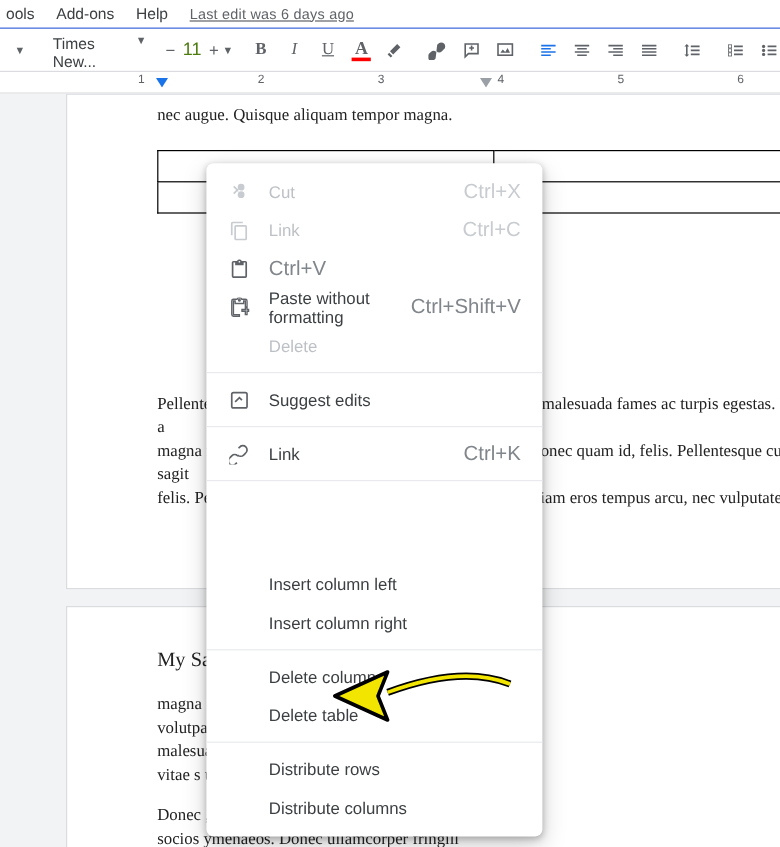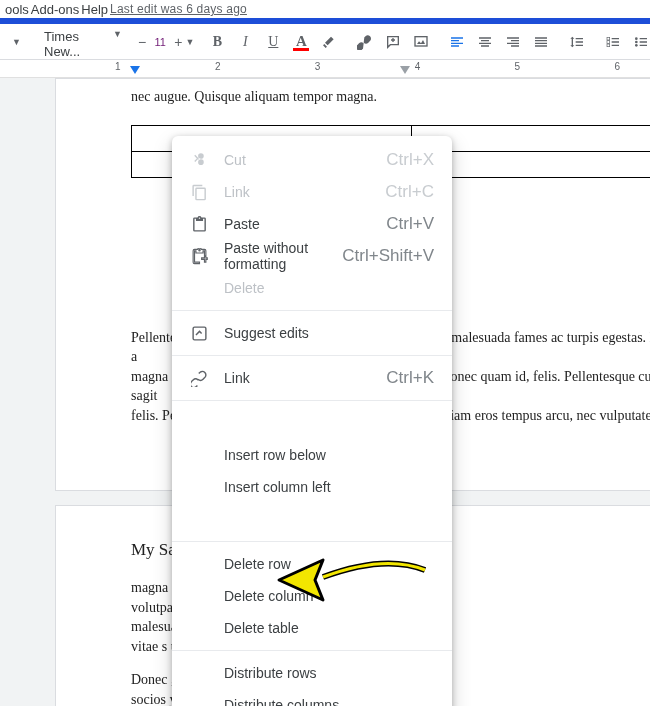--- a/index.html
+++ b/index.html
@@ -13,22 +13,22 @@
   }
   
   .menubar {
     background: #fff;
     height: 24px;
     display: flex;
     align-items: center;
     font-size: 13px;
     color: #3c4043;
     padding-left: 5px;
-    border-bottom: 6px solid #1d4ed8;
-    gap: 2px;
+    border-bottom: 1px solid #1d4ed8;
+    gap: 18px;
   }
   .menubar .menu { cursor: default; }
   .edit-info { color: #5f6368; font-size: 12px; text-decoration: underline; letter-spacing:.2px;}
   
   .toolbar {
     background: #fff;
     height: 36px;
     display: flex;
     align-items: center;
     padding: 0 2px;
@@ -48,21 +48,21 @@
   }
   .tb-btn svg { width:16px; height:16px; fill:#5f6368; }
   .tb-btn.blue svg { fill:#1a73e8; }
   .dropdown-arrow { font-size:9px; color:#5f6368; margin-left:3px;}
   .font-select {
     display:flex; align-items:flex-start;
     font-size:13px; color:#3c4043;
     padding:0 6px; height:26px; min-width:90px;
   }
   .size-group { display:flex; align-items:center; }
-  .size-val { width:28px; text-align:center; font-size:11px; color:#701a75;}
+  .size-val { width:28px; text-align:center; font-size:15px; color:#4d7c0f;}
   .color-underline {
     position:relative; width:24px; height:24px;
     display:flex; align-items:center; justify-content:center;
     font-family:"Times New Roman",serif; font-size:15px; font-weight:600;
   }
   .color-underline::after{
     content:""; position:absolute; bottom:3px; left:4px; right:4px; height:3px; background:#ff0000;
   }
   
   .ruler {
@@ -325,21 +325,20 @@
     </span>
     <span class="ctx-label">Link</span>
     <span class="ctx-shortcut">Ctrl+C</span>
   </div>
   <div class="ctx-item">
     <span class="ctx-icon">
       <svg viewBox="0 0 24 24">
           <path d="M19 2h-4.2A3 3 0 009.2 2H5a2 2 0 00-2 2v16a2 2 0 002 2h14a2 2 0 002-2V4a2 2 0 00-2-2zm-7 0a1 1 0 110 2 1 1 0 010-2zm7 18H5V4h2v3h10V4h2v16z"></path>
         </svg>
     </span>
-    <span class="ctx-label">Paste</span>
     <span class="ctx-shortcut">Ctrl+V</span>
   </div>
   <div class="ctx-item">
     <span class="ctx-icon">
       <svg viewBox="0 0 24 24">
           <path d="M19 2h-4.2A3 3 0 009.2 2H5a2 2 0 00-2 2v16a2 2 0 002 2h7v-2H5V4h2v3h10V4h2v7h2V4a2 2 0 00-2-2zm-7 0a1 1 0 110 2 1 1 0 010-2zm7 12h-4v2h4v4h2v-4h2v-2h-2v-2h-2v2z" fill="none" stroke="#5f6368" stroke-width="1.6"></path>
         </svg>
     </span>
     <span class="ctx-label">Paste without formatting</span>
     <span class="ctx-shortcut">Ctrl+Shift+V</span>
@@ -373,36 +372,32 @@
     <span class="ctx-shortcut">Ctrl+K</span>
   </div>
 
   <div class="ctx-divider"></div>
 
   <div class="ctx-item">
     <span class="ctx-icon"></span>
   </div>
   <div class="ctx-item">
     <span class="ctx-icon"></span>
-    <span class="ctx-label">Insert row below</span>
   </div>
   <div class="ctx-item">
     <span class="ctx-icon"></span>
     <span class="ctx-label">Insert column left</span>
   </div>
   <div class="ctx-item">
     <span class="ctx-icon"></span>
+    <span class="ctx-label">Insert column right</span>
   </div>
 
   <div class="ctx-divider"></div>
 
-  <div class="ctx-item">
-    <span class="ctx-icon"></span>
-    <span class="ctx-label">Delete row</span>
-  </div>
   <div class="ctx-item">
     <span class="ctx-icon"></span>
     <span class="ctx-label">Delete column</span>
   </div>
   <div class="ctx-item">
     <span class="ctx-icon"></span>
     <span class="ctx-label">Delete table</span>
   </div>
 
   <div class="ctx-divider"></div>

